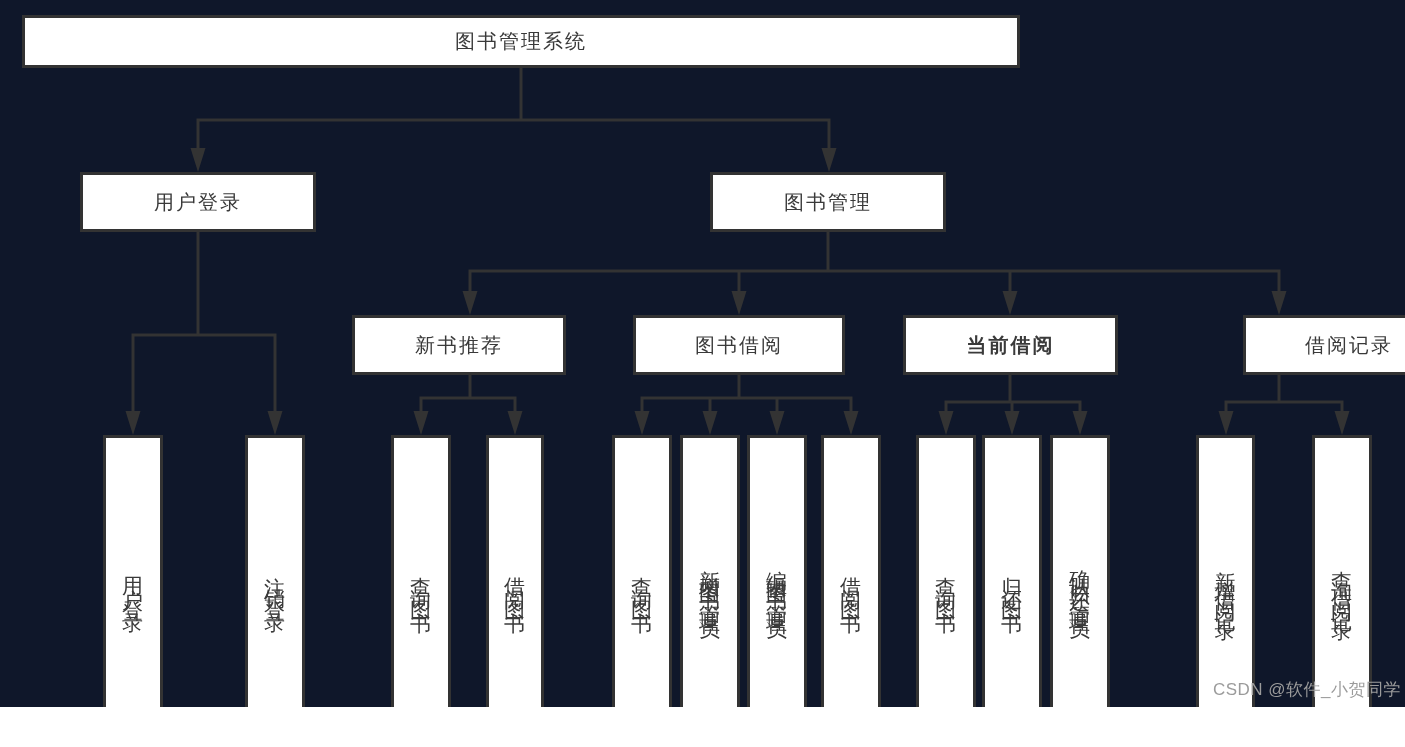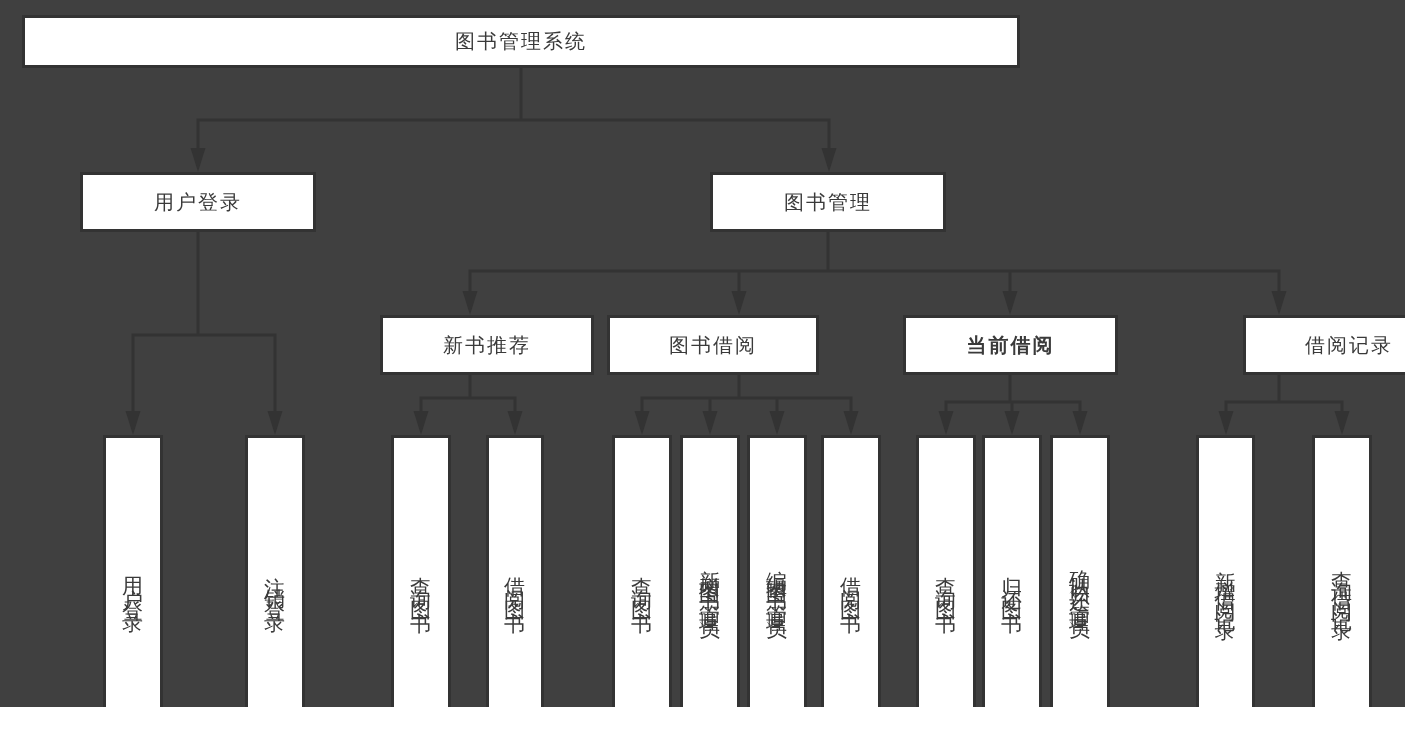--- a/index.html
+++ b/index.html
@@ -4,21 +4,21 @@
 <style>
   html, body {
     margin: 0;
     padding: 0;
     background: #ffffff;
   }
   #canvas {
     position: relative;
     width: 1405px;
     height: 707px;
-    background: #404040;
+    background: #0f172a;
     font-family: "Liberation Sans", "DejaVu Sans", sans-serif;
     overflow: hidden;
   }
   .node {
     position: absolute;
     box-sizing: border-box;
     border: 3px solid #333333;
     background: #ffffff;
     display: flex;
     align-items: center;
@@ -121,22 +121,22 @@
       <polygon points="1218.5,411 1233.5,411 1226,435"></polygon>
       <polygon points="1334.5,411 1349.5,411 1342,435"></polygon>
     </g>
   </svg>
 
   <div class="node" style="left:22px; top:15px; width:998px; height:53px;">图书管理系统</div>
 
   <div class="node" style="left:80px; top:172px; width:236px; height:60px;">用户登录</div>
   <div class="node" style="left:710px; top:172px; width:236px; height:60px;">图书管理</div>
 
-  <div class="node" style="left:380px; top:315px; width:214px; height:60px;">新书推荐</div>
-  <div class="node" style="left:607px; top:315px; width:212px; height:60px;text-align:right;">图书借阅</div>
+  <div class="node" style="left:352px; top:315px; width:214px; height:60px;">新书推荐</div>
+  <div class="node" style="left:633px; top:315px; width:212px; height:60px;text-align:right;">图书借阅</div>
   <div class="node" style="left:903px; top:315px; width:215px; height:60px;font-weight:bold;">当前借阅</div>
   <div class="node" style="left:1243px; top:315px; width:212px; height:60px;">借阅记录</div>
 
   <div class="vnode ls-lg" style="left:103px; top:435px; width:60px; height:298px;">
     <span class="vtext">用户登录</span>
   </div>
   <div class="vnode ls-lg" style="left:245px; top:435px; width:60px; height:298px;">
     <span class="vtext">注销登录</span>
   </div>
 
@@ -170,14 +170,15 @@
     <span class="vtext">确认归还（管理员）</span>
   </div>
 
   <div class="vnode ls-md" style="left:1196px; top:435px; width:59px; height:298px;">
     <span class="vtext">新增借阅记录</span>
   </div>
   <div class="vnode ls-md" style="left:1312px; top:435px; width:60px; height:298px;">
     <span class="vtext">查询借阅记录</span>
   </div>
 
+  <div id="watermark">CSDN @软件_小贺同学</div>
 
 </div>
 
 </body></html>

